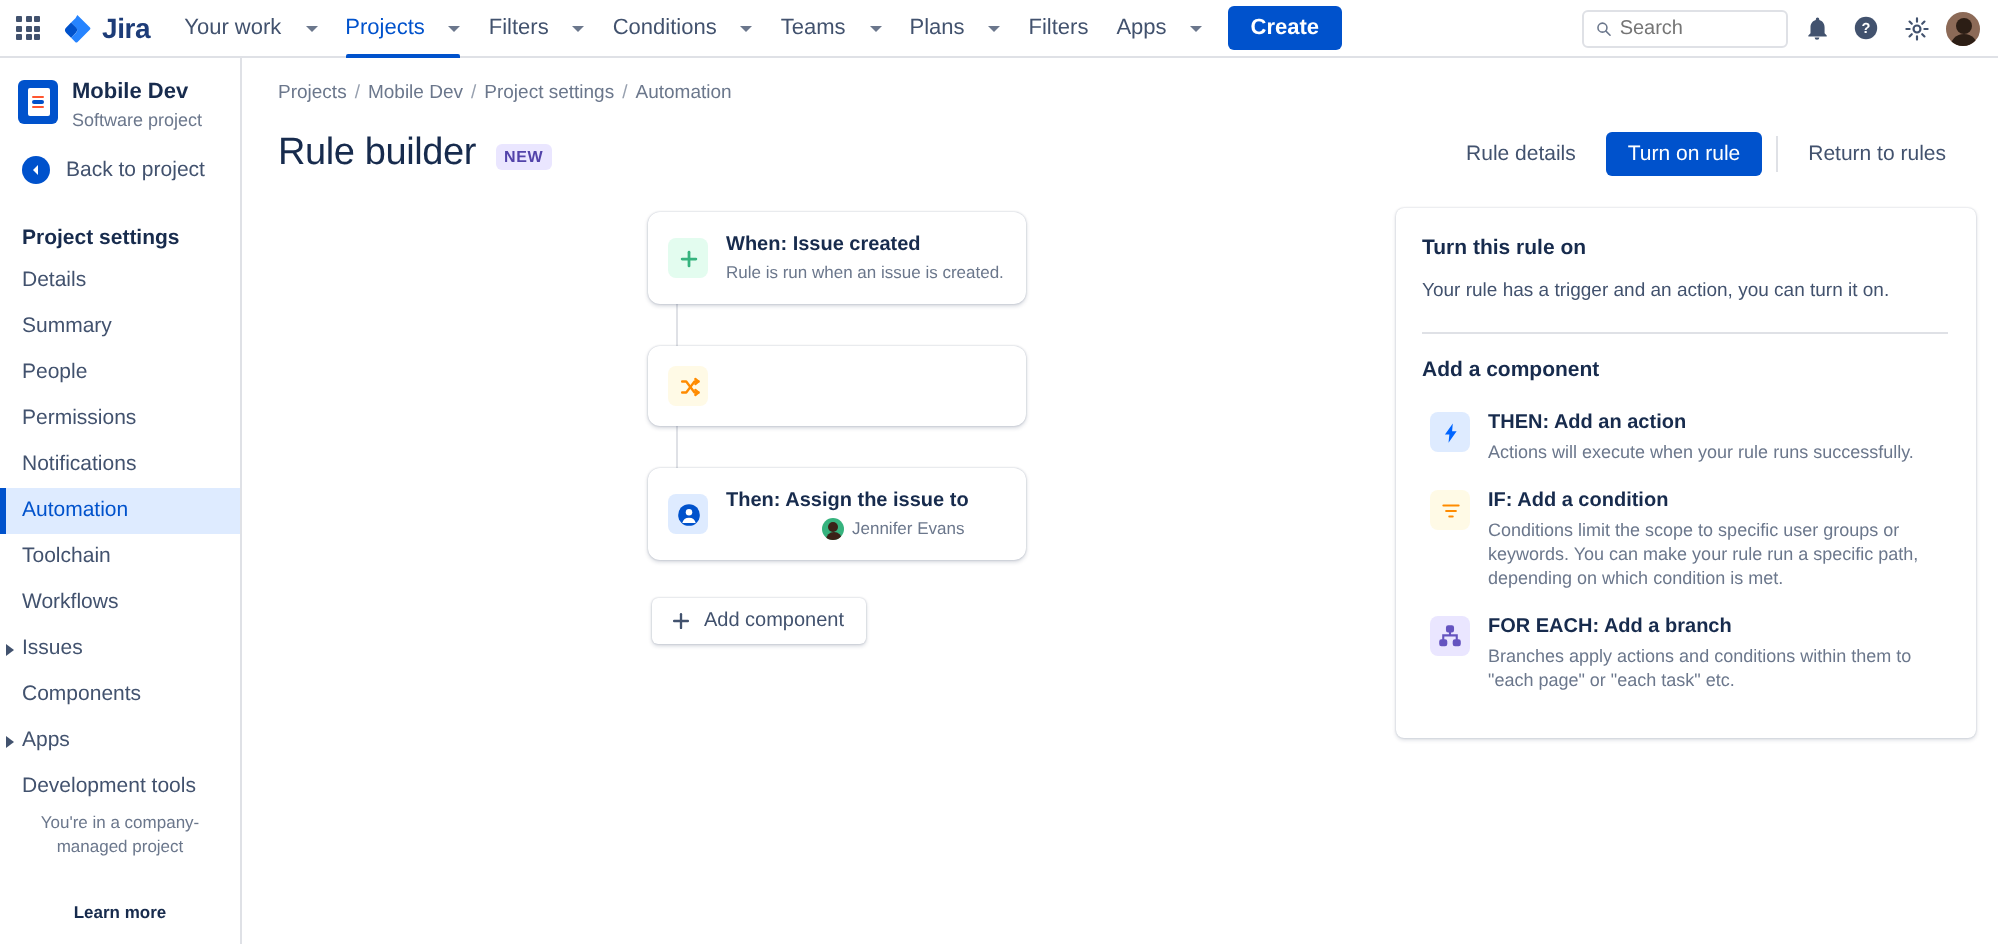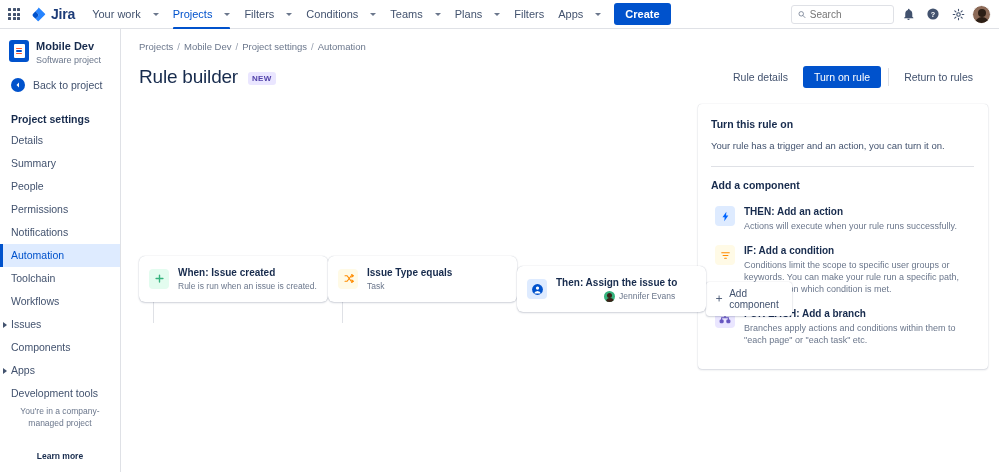--- a/index.html
+++ b/index.html
@@ -193,21 +193,21 @@
   }
   .vsep { width: 1px; height: 18px; background: #dfe1e6; }
 
   .content {
     flex: 1; display: flex; gap: 0; padding: 16px 11px 0 18px;
     min-height: 0;
   }
 
   
   .canvas {
-    flex: 1; display: flex; align-items: center;
+    flex: 1; display: flex; flex-direction: column; align-items: center;
     position: relative; padding-top: 2px; min-width: 0;
   }
   .cardwrap { width: 189px; position: relative; }
   .rulecard {
     width: 189px; background: #fff; border-radius: 6px;
     box-shadow: 0 1px 2px rgba(9,30,66,0.18), 0 0 1px rgba(9,30,66,0.25);
     display: flex; align-items: center; gap: 9px;
     padding: 10px 10px 10px 10px; cursor: pointer;
     position: relative; z-index: 2;
   }
@@ -476,24 +476,20 @@
 
         <div class="cardwrap">
           <div class="rulecard">
             <span class="cardicon ic-condition">
               <svg width="11" height="11" viewBox="0 0 16 16" fill="none" stroke="#ff8b00" stroke-width="1.7" stroke-linecap="round" stroke-linejoin="round">
                 <path d="M3 4h3l6 8h3"></path>
                   <path d="M3 12h3l6-8h3"></path>
                 <path d="M12.6 2.2 14.8 4l-2.2 1.8"></path>
                   <path d="M12.6 10.2 14.8 12l-2.2 1.8"></path>
               </svg>
-            </span>
-            <span class="cardtext">
-              <span class="cardtitle" style="display:block">Issue Type equals</span>
-              <span class="cardsub" style="display:block">Task</span>
             </span>
           </div>
           <div class="connector"></div>
         </div>
 
         <div class="cardwrap">
           <div class="rulecard">
             <span class="cardicon ic-action">
               <svg width="13" height="13" viewBox="0 0 24 24">
                 <circle cx="12" cy="12" r="10" fill="#0052cc"></circle>

